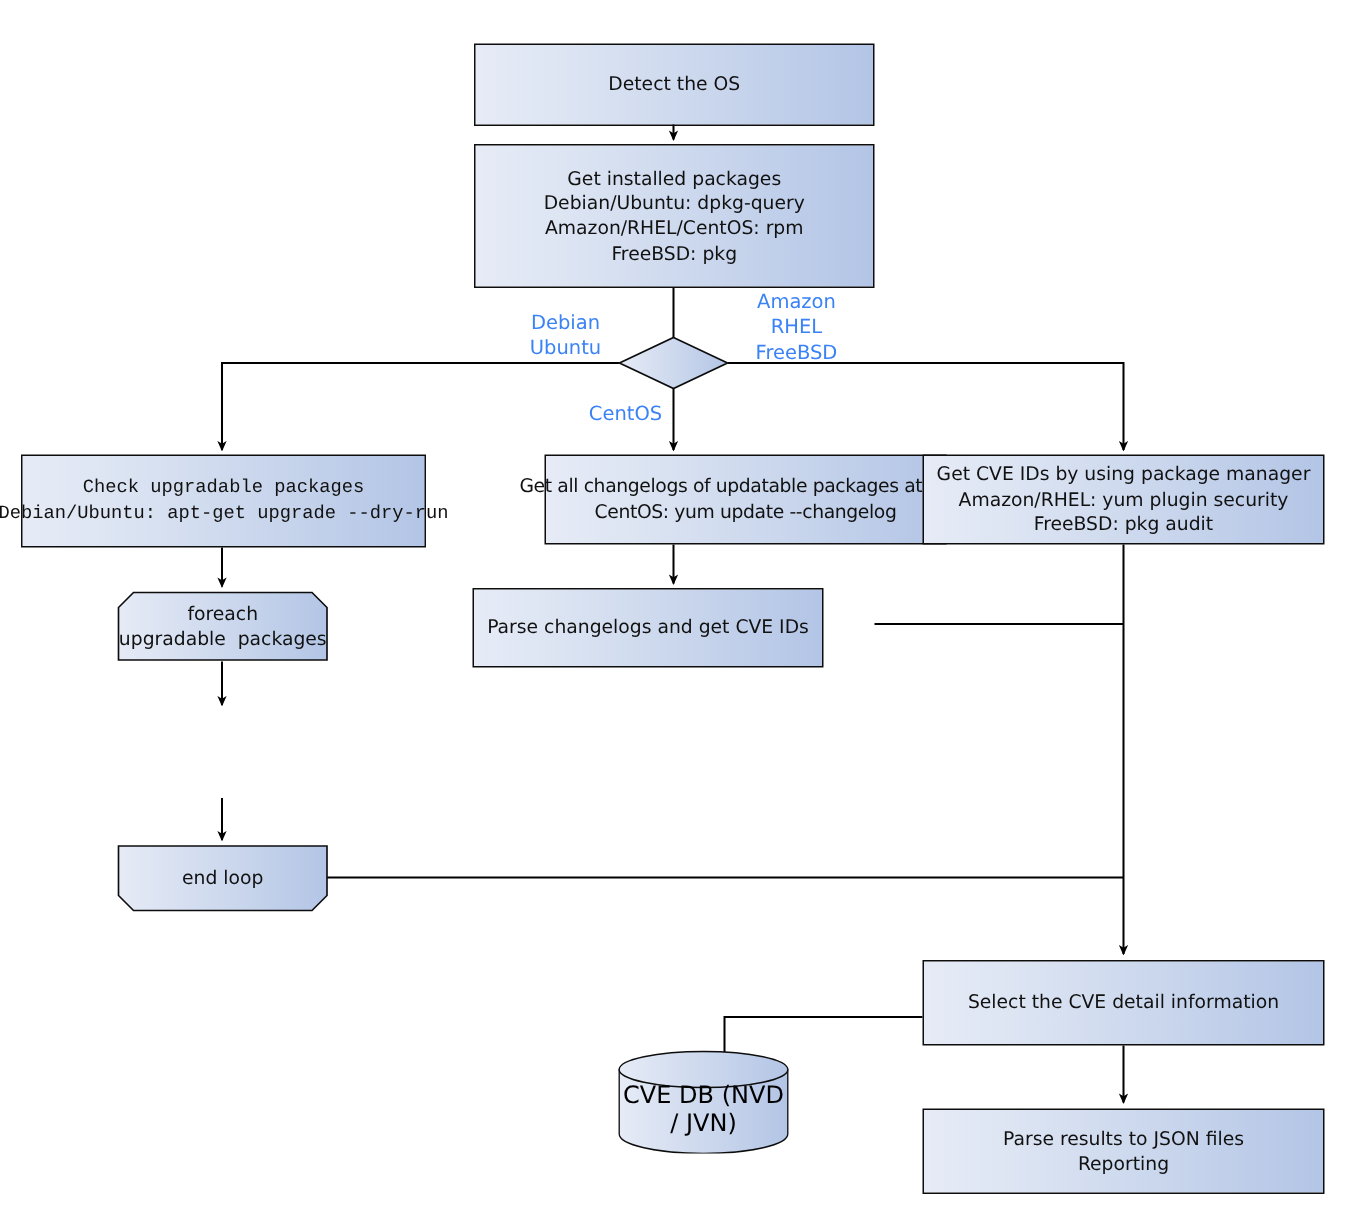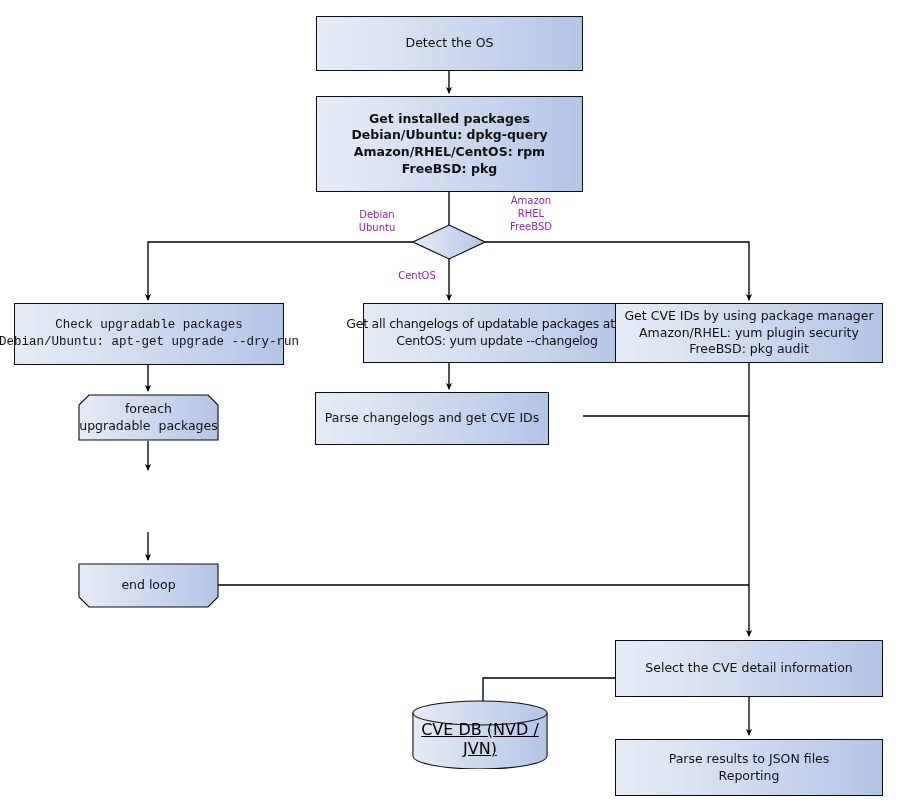--- a/index.html
+++ b/index.html
@@ -72,22 +72,22 @@
   }
   .dbshape .shp {
     position: absolute;
     left: 0;
     top: 0;
     width: 100%;
     height: 100%;
   }
   .edge-label {
     position: absolute;
-    font-size: 10px;
-    color: #a21caf;
+    font-size: 13px;
+    color: #3b82f6;
     text-align: center;
     line-height: 1.3;
     white-space: pre;
   }
   .tight {
     letter-spacing: -0.25px;
   }
 </style>
 </head>
 <body>
@@ -123,25 +123,25 @@
       <path d="M 583 416 L 749 416"></path>
 
       <path d="M 749 363 L 749 636" marker-end="url(#arrow)"></path>
 
       <path d="M 749 697 L 749 735" marker-end="url(#arrow)"></path>
 
       <path d="M 483 710 L 483 678 L 615 678"></path>
     </g>
   </svg>
 
-  <div class="node box" style="left:316px; top:16px; width:267px; height:55px;align-items:center;">
+  <div class="node box" style="left:316px; top:29px; width:267px; height:55px;align-items:center;">
     <span>Detect the OS</span>
   </div>
 
-  <div class="node box" style="left:316px; top:96px; width:267px; height:96px;font-weight:bold;">
+  <div class="node box" style="left:316px; top:96px; width:267px; height:96px;">
     <span>Get installed packages
 Debian/Ubuntu: dpkg-query
 Amazon/RHEL/CentOS: rpm
 FreeBSD: pkg</span>
   </div>
 
   <div class="diamond" style="left:412px; top:224px; width:74px; height:36px;">
     <svg width="74" height="36" viewBox="0 0 74 36" xmlns="http://www.w3.org/2000/svg">
       <defs>
         <linearGradient id="gradDiamond" x1="0" y1="0" x2="1" y2="0">
@@ -215,21 +215,21 @@
 
   <div class="node box" style="left:615px; top:640px; width:268px; height:57px;">
     <span>Select the CVE detail information</span>
   </div>
 
   <div class="node box" style="left:615px; top:739px; width:268px; height:57px;">
     <span>Parse results to JSON files
 Reporting</span>
   </div>
 
-  <div class="dbshape" style="left:412px; top:700px; width:136px; height:69px;text-decoration:underline;">
+  <div class="dbshape" style="left:412px; top:700px; width:114px; height:69px;">
     <svg class="shp" viewBox="0 0 142 69" preserveAspectRatio="none" xmlns="http://www.w3.org/2000/svg">
       <defs>
         <linearGradient id="gradDb" x1="0" y1="0" x2="1" y2="0">
           <stop offset="0%" stop-color="#e6ebf6"></stop>
           <stop offset="60%" stop-color="#c8d5ec"></stop>
           <stop offset="100%" stop-color="#b3c5e6"></stop>
         </linearGradient>
       </defs>
       <path d="M 1 13 L 1 56 A 70 13 0 0 0 141 56 L 141 13 Z" fill="url(#gradDb)" stroke="#0d0d0d" stroke-width="1.1"></path>
       <ellipse cx="71" cy="13" rx="70" ry="12" fill="url(#gradDb)" stroke="#0d0d0d" stroke-width="1.1"></ellipse>

